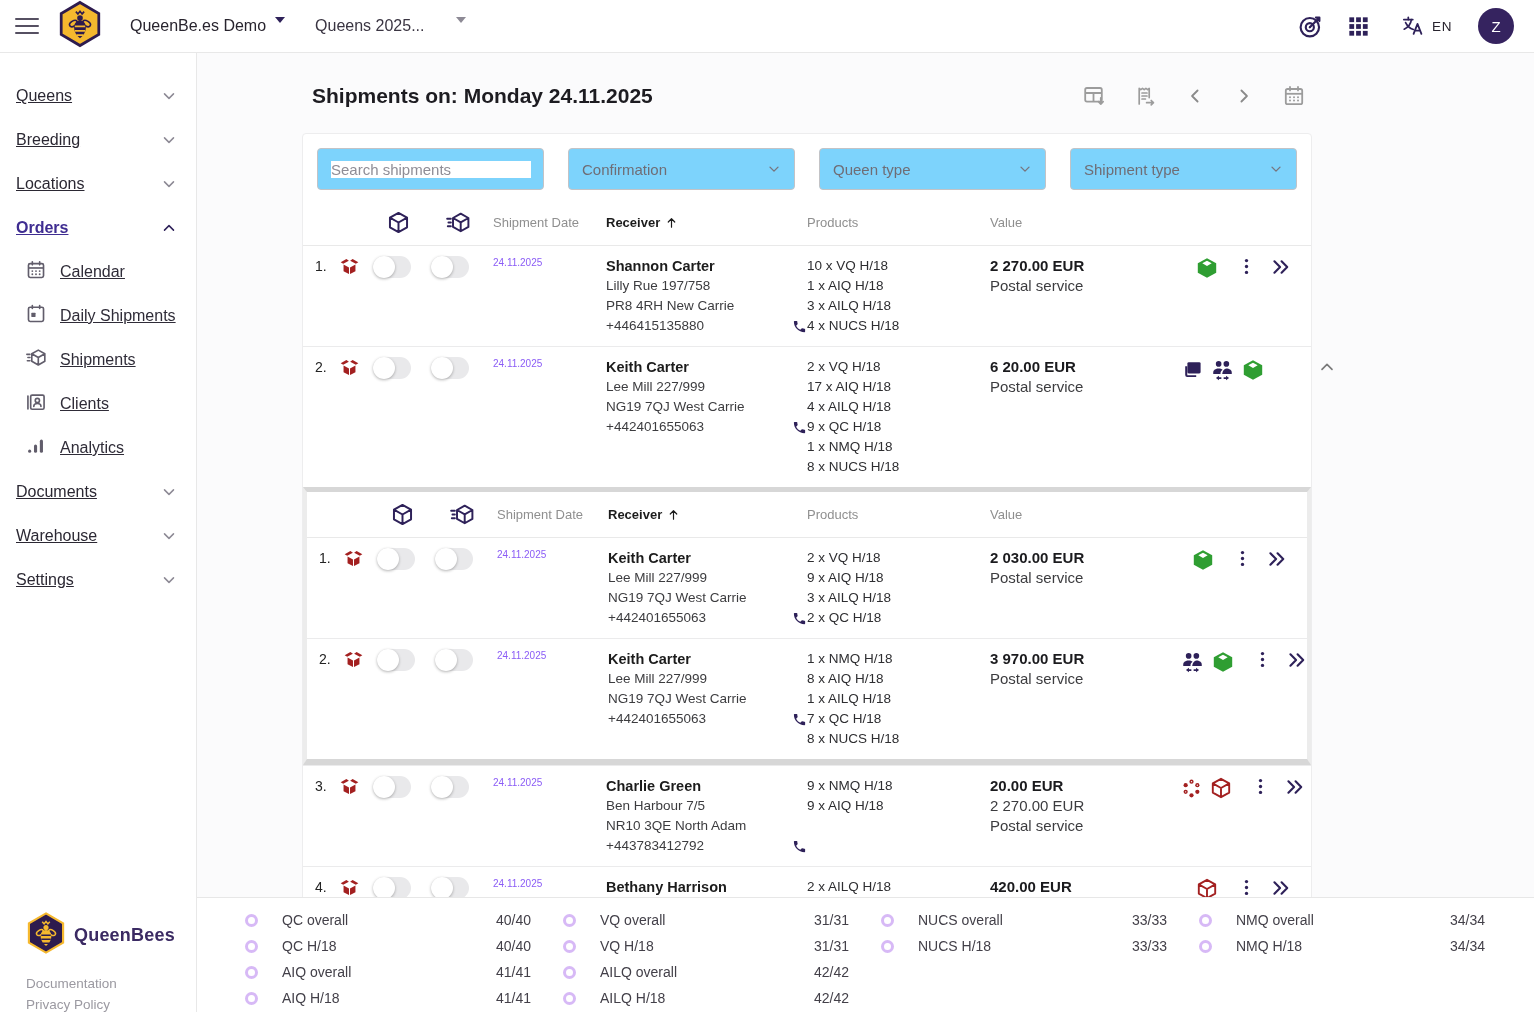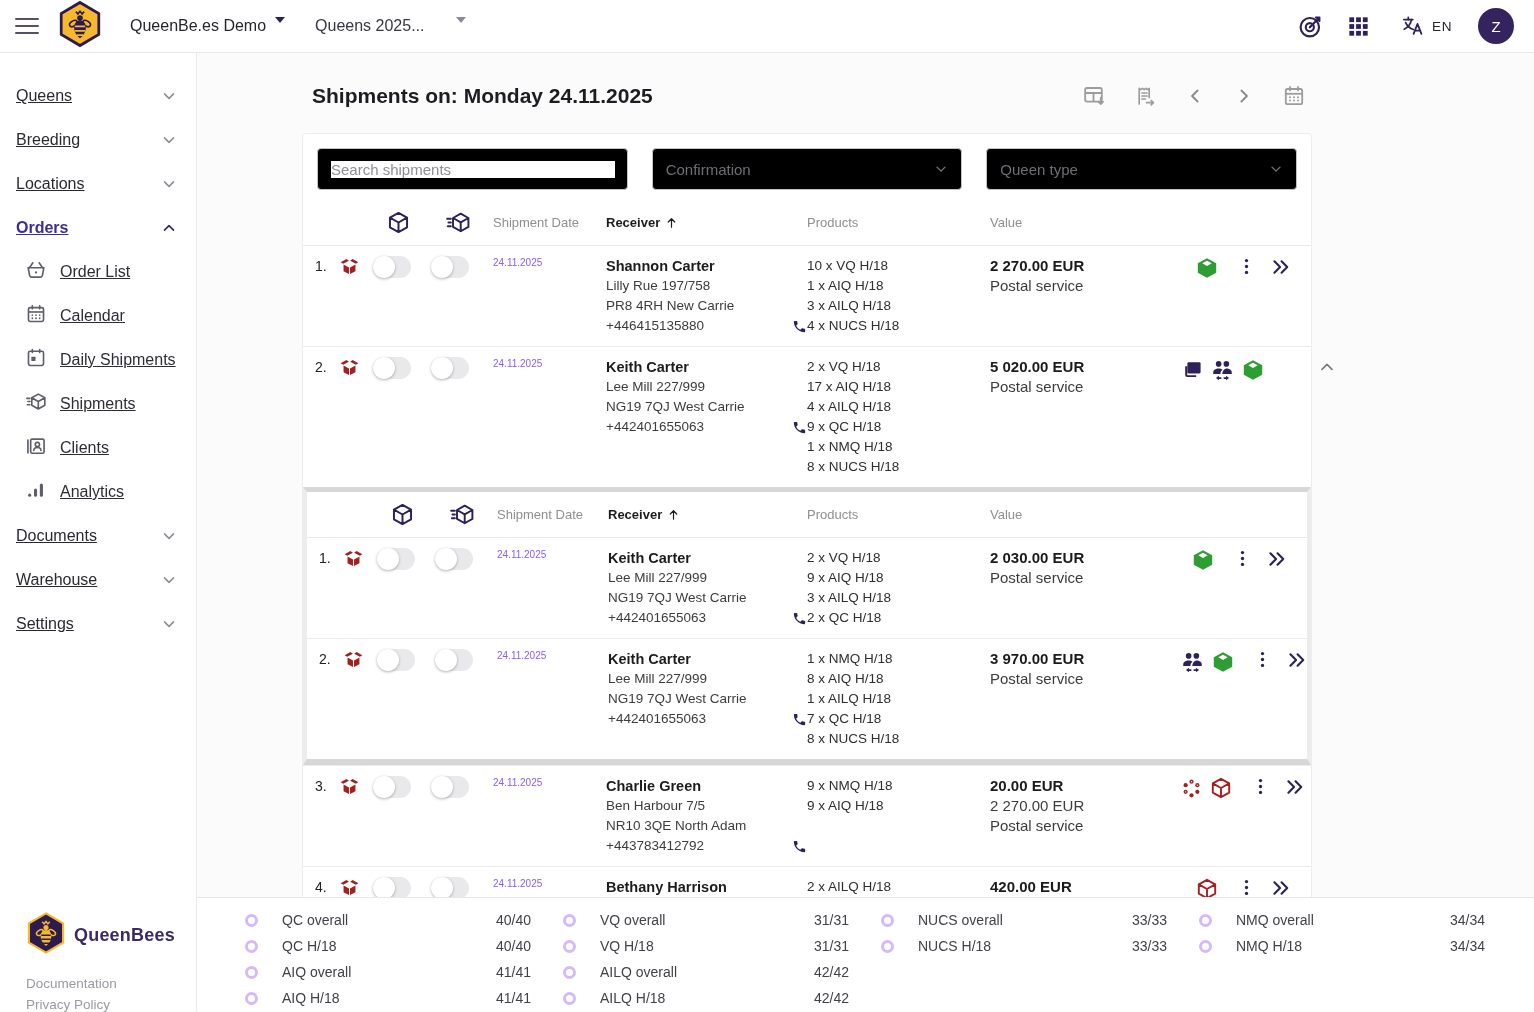--- a/index.html
+++ b/index.html
@@ -39,21 +39,21 @@
   .main { background: #fbfbfc; overflow: hidden; }
   .content { width: 1010px; margin-left: 105px; }
   .page-head { display: flex; align-items: center; justify-content: space-between; padding: 31px 6px 25px 10px; }
   .page-title { font-size: 21px; font-weight: 700; color: #1d1c21; }
   .head-tools { display: flex; align-items: center; gap: 27px; }
   .head-tools .ht { cursor: pointer; display: flex; color: #9c9c9c; }
   .head-tools .ht.chv { color: #8a8a8a; }
 
   .card { background: #fff; border: 1px solid #ededee; border-radius: 4px; padding-top: 14px; }
   .filters { display: flex; gap: 24px; padding: 0 14px; }
-  .filter { flex: 1; height: 42px; border: 1px solid #c3c3c6; border-radius: 4px; display: flex; align-items: center; padding: 0 12px 0 13px; font-size: 15px; color: #6f6d75; background: #000000; cursor: pointer; }
+  .filter { flex: 1; height: 42px; border: 1px solid #c3c3c6; border-radius: 4px; display: flex; align-items: center; padding: 0 12px 0 13px; font-size: 15px; color: #6f6d75; background: #7dd3fc; cursor: pointer; }
   .filter input { border: none; outline: none; width: 100%; font-size: 15px; font-family: inherit; color: #333; }
   .filter input::placeholder { color: #8f8d96; }
   .filter .caret { margin-left: auto; color: #77747e; }
 
   .tgrid { display: grid; grid-template-columns: 26px 30px 58px 66px 113px 201px 183px 190px 1fr; align-items: start; }
   .thead { height: 46px; align-items: center; border-bottom: 1px solid #e9e9e9; margin-top: 10px; font-size: 13px; color: #8f8f8f; padding: 0 14px 0 10px; }
   .thead .hic1 { display: flex; justify-content: center; }
   .thead .hic2 { display: flex; padding-left: 18px; }
   .th-receiver { color: #1c1c1c; font-weight: 700; display: flex; align-items: center; gap: 4px; cursor: pointer; }
   .sort-arrow { color: #1c1c1c; }
@@ -303,28 +303,20 @@
       </div>
     <div class="nav-group active">
         <span>Orders</span>
         <svg class="ic chev" width="18" height="18" style="transform:rotate(180deg)">
           <use href="#i-chev"></use>
         </svg>
       </div>
     <div class="nav-sub">
         <span class="sic">
           <svg class="ic" width="22" height="22">
-            <use href="#i-basket"></use>
-          </svg>
-        </span>
-        <span>Order List</span>
-      </div>
-    <div class="nav-sub">
-        <span class="sic">
-          <svg class="ic" width="22" height="22">
             <use href="#i-cal"></use>
           </svg>
         </span>
         <span>Calendar</span>
       </div>
     <div class="nav-sub">
         <span class="sic">
           <svg class="ic" width="22" height="22">
             <use href="#i-cal-day"></use>
           </svg>
@@ -418,20 +410,26 @@
             <svg class="ic caret" width="16" height="16">
                 <use href="#i-chev"></use>
               </svg>
           </div>
           <div class="filter">
             <span>Queen type</span>
             <svg class="ic caret" width="16" height="16">
                 <use href="#i-chev"></use>
               </svg>
           </div>
+          <div class="filter">
+            <span>Shipment type</span>
+            <svg class="ic caret" width="16" height="16">
+                <use href="#i-chev"></use>
+              </svg>
+          </div>
         </div>
 
         <div class="tgrid thead">
           <span></span>
             <span></span>
           <span class="hic1 navy">
               <svg class="ic" width="25" height="25">
                 <use href="#i-cube"></use>
               </svg>
             </span>
@@ -521,21 +519,21 @@
           </div>
           <div>
             <div class="pline">2 x VQ H/18</div>
             <div class="pline">17 x AIQ H/18</div>
             <div class="pline">4 x AILQ H/18</div>
             <div class="pline">9 x QC H/18</div>
             <div class="pline">1 x NMQ H/18</div>
             <div class="pline">8 x NUCS H/18</div>
           </div>
           <div>
-            <div class="vmain">5 020.00 EUR</div>
+            <div class="vmain">6 20.00 EUR</div>
             <div class="vline">Postal service</div>
           </div>
           <div class="actions">
             <span class="status">
               <span class="navy"><svg class="ic" width="24" height="24">
                     <use href="#i-copy"></use>
                   </svg></span>
               <span class="navy"><svg class="ic" width="25" height="25">
                     <use href="#i-people-swap"></use>
                   </svg></span>

